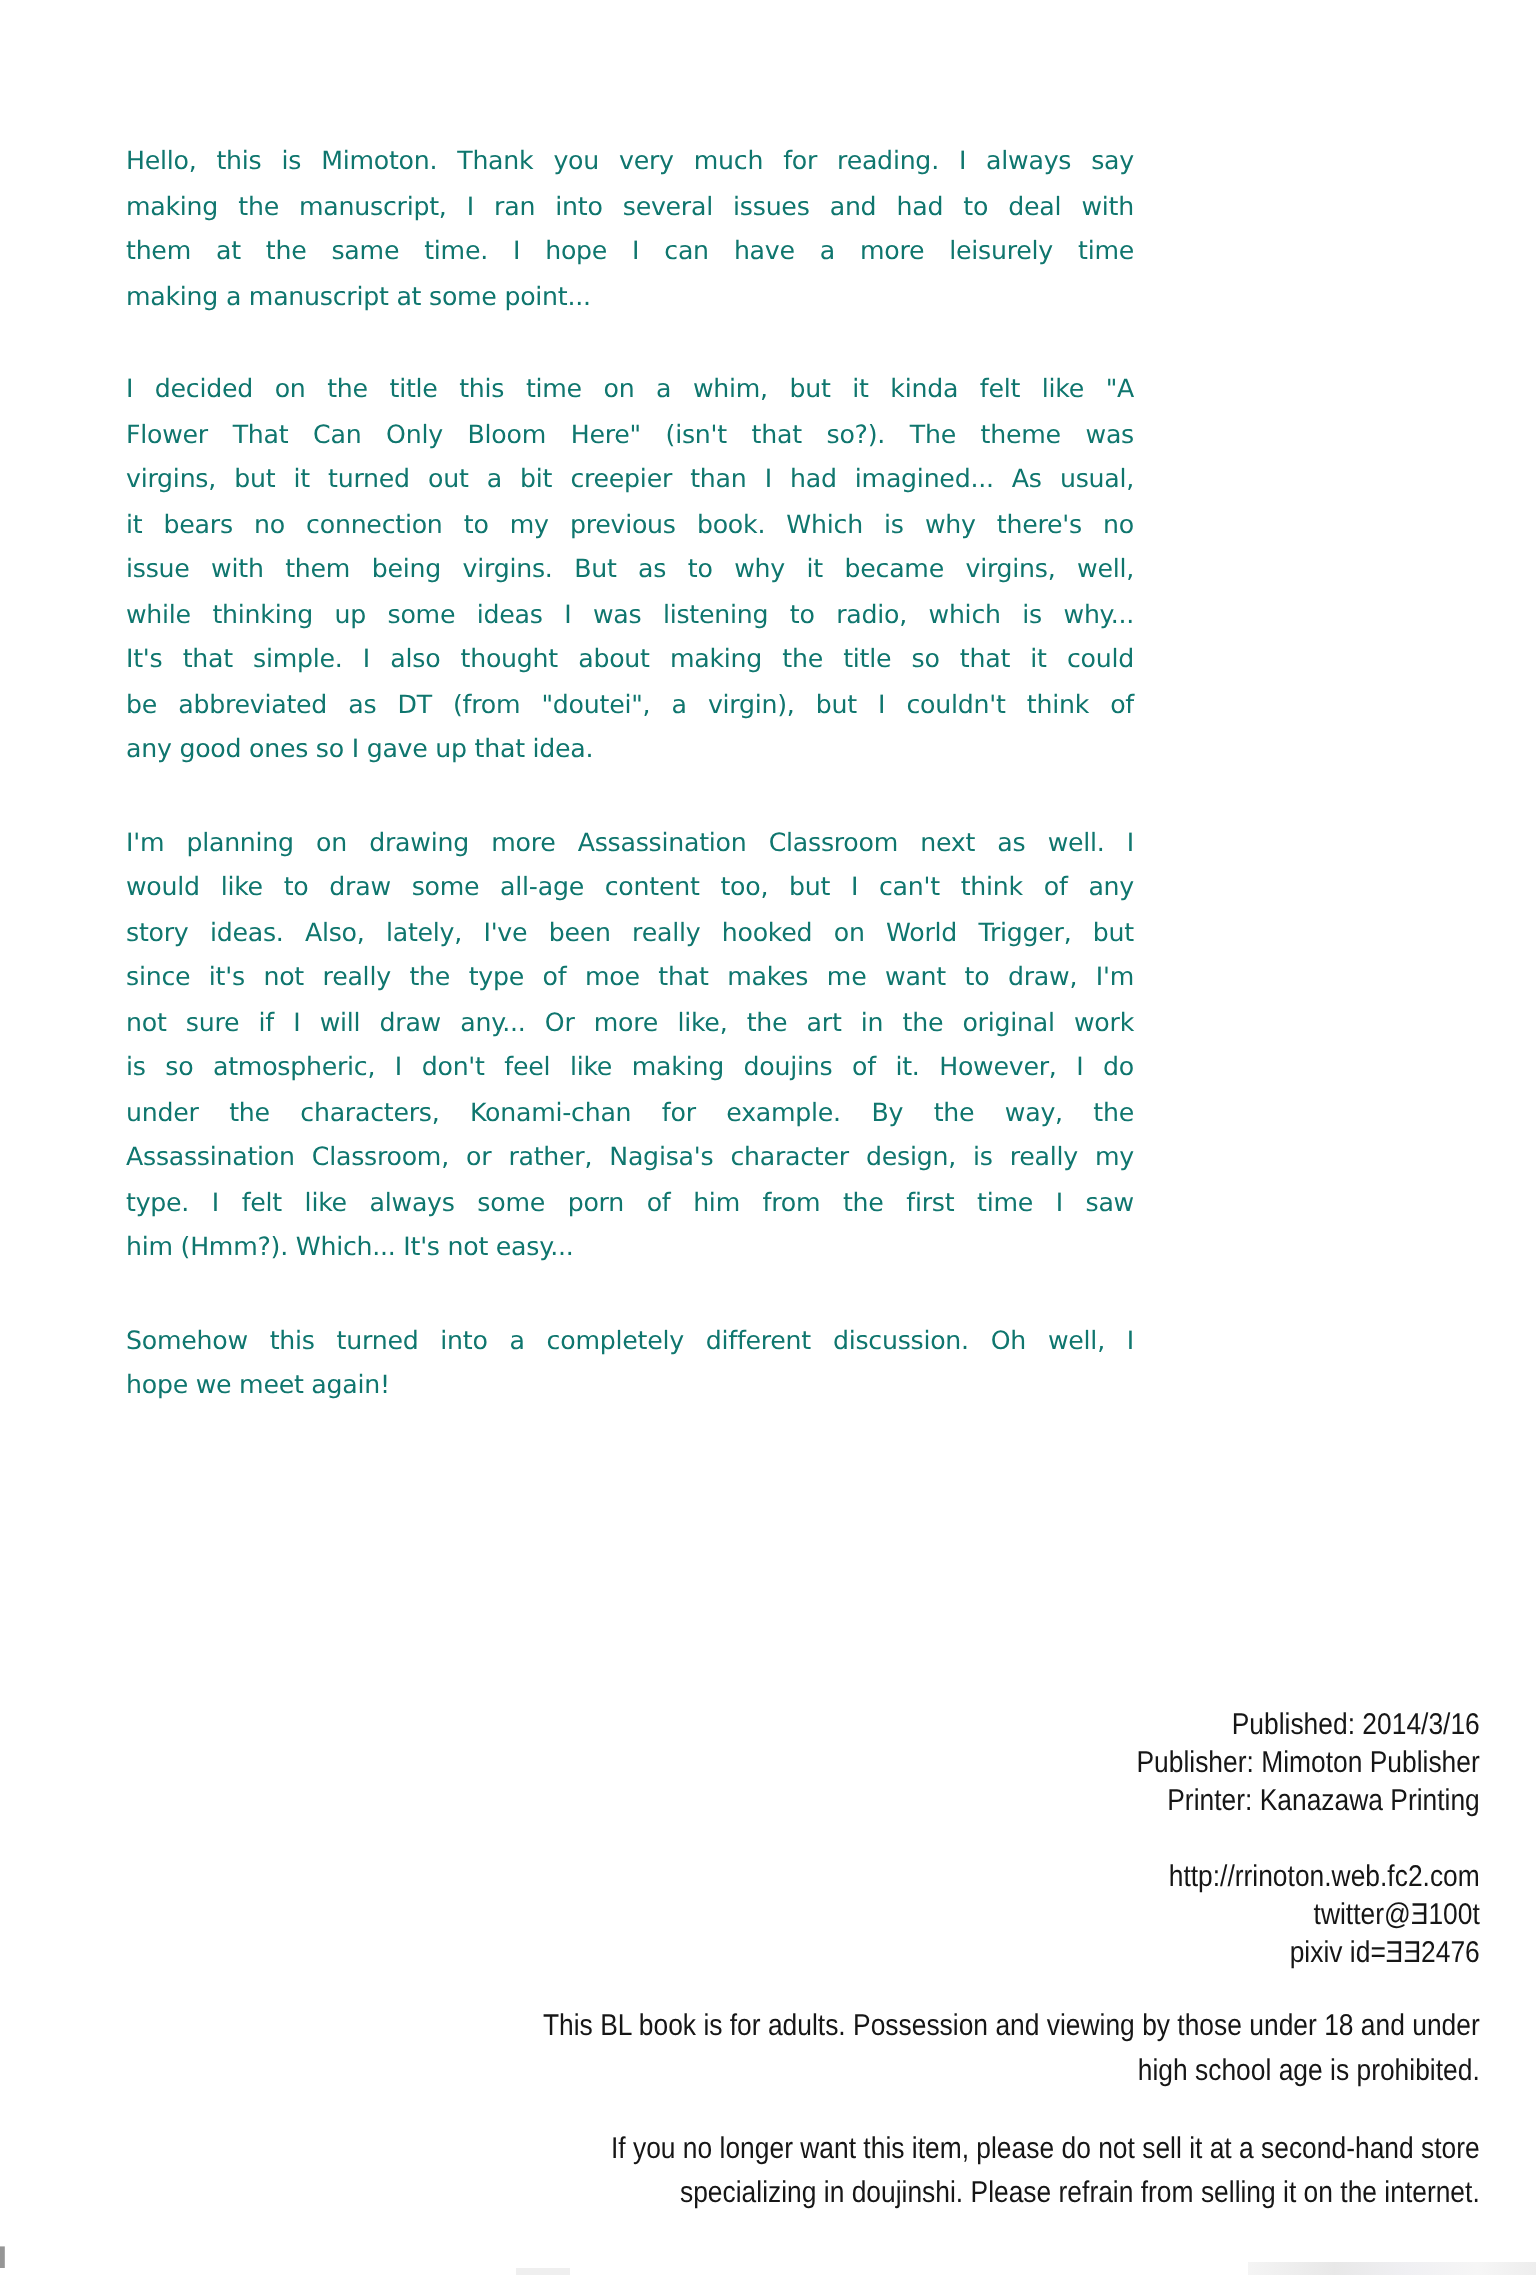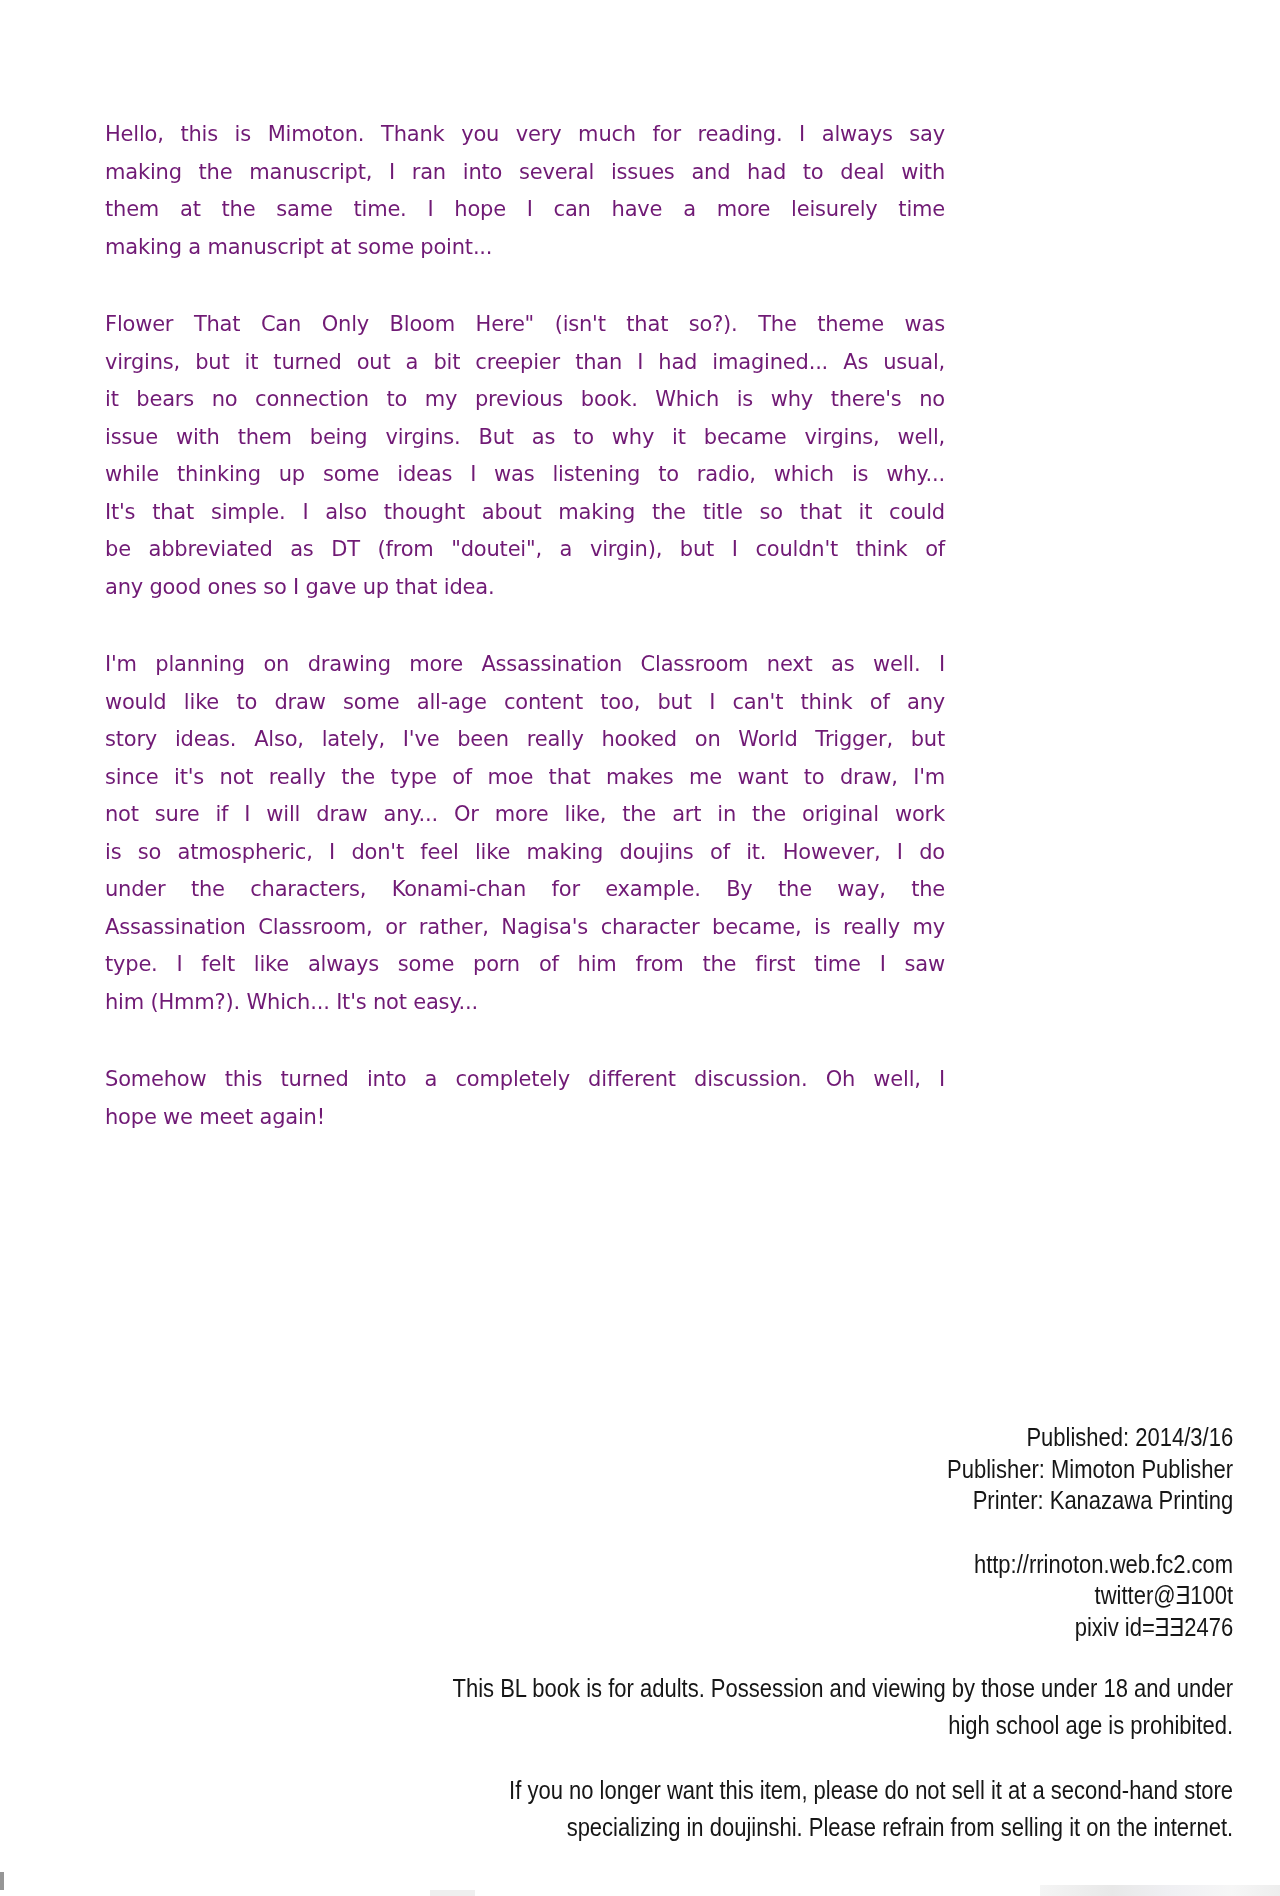--- a/index.html
+++ b/index.html
@@ -16,21 +16,21 @@
   
   .afterword {
     position: absolute;
     left: 105px;
     top: 116px;
     width: 840px;
     font-family: "DejaVu Sans", sans-serif;
     font-size: 21px;
     letter-spacing: -0.2px;
     line-height: 37.5px;
-    color: #701a75;
+    color: #0f766e;
   }
   .paragraph { margin: 0 0 40px 0; }
   .line {
     text-align: justify;
     text-align-last: justify;
     white-space: normal;
   }
   .line.last { text-align-last: left; }
 
   
@@ -81,38 +81,39 @@
 <div class="page">
 
   <main class="afterword" id="afterword">
       <div class="paragraph">
         <div class="line">Hello, this is Mimoton. Thank you very much for reading. I always say</div>
         <div class="line">making the manuscript, I ran into several issues and had to deal with</div>
         <div class="line">them at the same time. I hope I can have a more leisurely time</div>
         <div class="line last">making a manuscript at some point...</div>
       </div>
       <div class="paragraph">
+        <div class="line">I decided on the title this time on a whim, but it kinda felt like "A</div>
         <div class="line">Flower That Can Only Bloom Here" (isn't that so?). The theme was</div>
         <div class="line">virgins, but it turned out a bit creepier than I had imagined... As usual,</div>
         <div class="line">it bears no connection to my previous book. Which is why there's no</div>
         <div class="line">issue with them being virgins. But as to why it became virgins, well,</div>
         <div class="line">while thinking up some ideas I was listening to radio, which is why...</div>
         <div class="line">It's that simple. I also thought about making the title so that it could</div>
         <div class="line">be abbreviated as DT (from "doutei", a virgin), but I couldn't think of</div>
         <div class="line last">any good ones so I gave up that idea.</div>
       </div>
       <div class="paragraph">
         <div class="line">I'm planning on drawing more Assassination Classroom next as well. I</div>
         <div class="line">would like to draw some all-age content too, but I can't think of any</div>
         <div class="line">story ideas. Also, lately, I've been really hooked on World Trigger, but</div>
         <div class="line">since it's not really the type of moe that makes me want to draw, I'm</div>
         <div class="line">not sure if I will draw any... Or more like, the art in the original work</div>
         <div class="line">is so atmospheric, I don't feel like making doujins of it. However, I do</div>
         <div class="line">under the characters, Konami-chan for example. By the way, the</div>
-        <div class="line">Assassination Classroom, or rather, Nagisa's character became, is really my</div>
+        <div class="line">Assassination Classroom, or rather, Nagisa's character design, is really my</div>
         <div class="line">type. I felt like always some porn of him from the first time I saw</div>
         <div class="line last">him (Hmm?). Which... It's not easy...</div>
       </div>
       <div class="paragraph">
         <div class="line">Somehow this turned into a completely different discussion. Oh well, I</div>
         <div class="line last">hope we meet again!</div>
       </div>
     </main>
 
   <section class="colophon">

